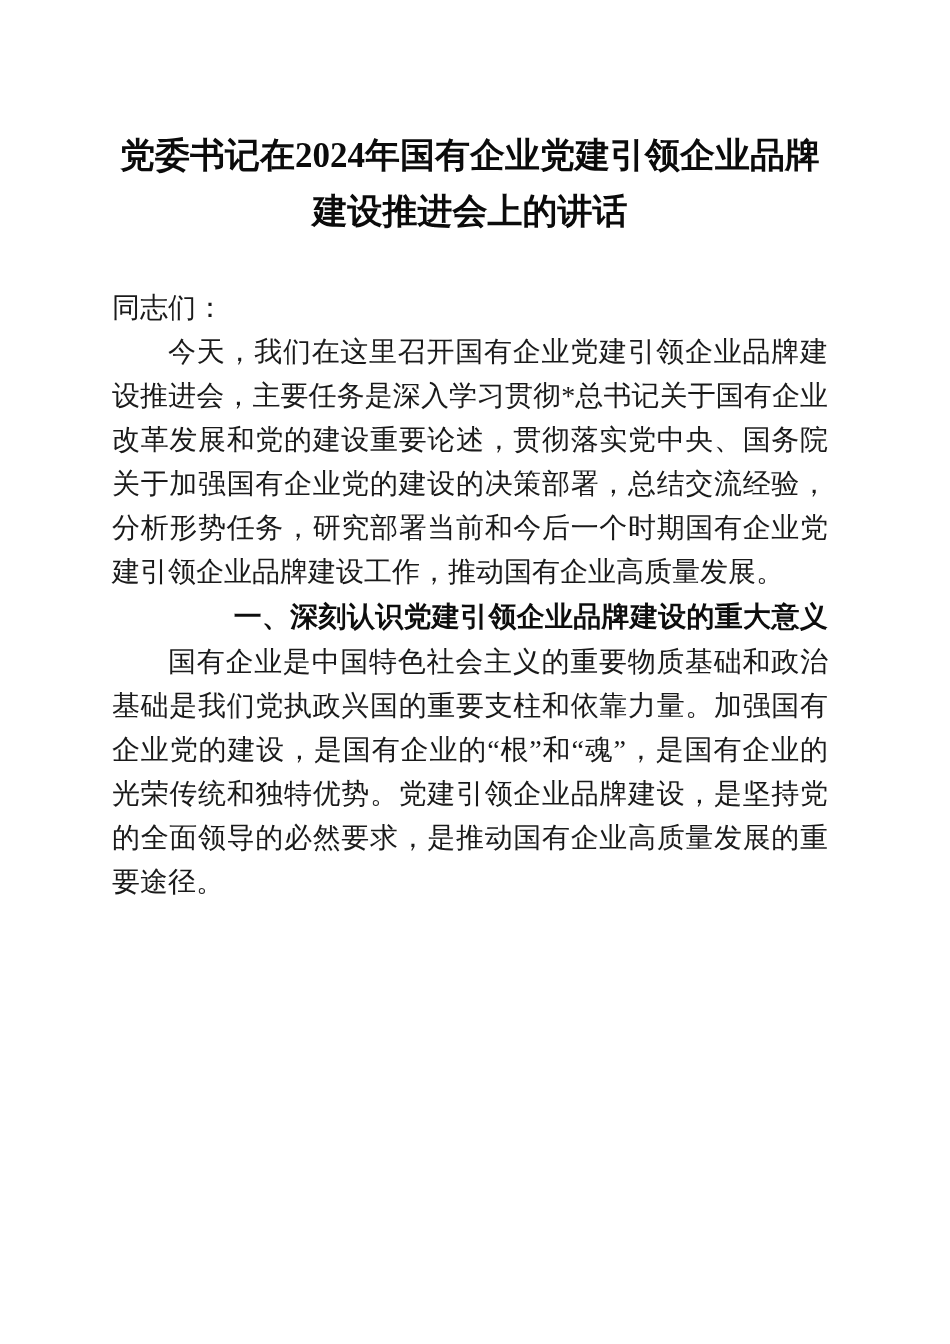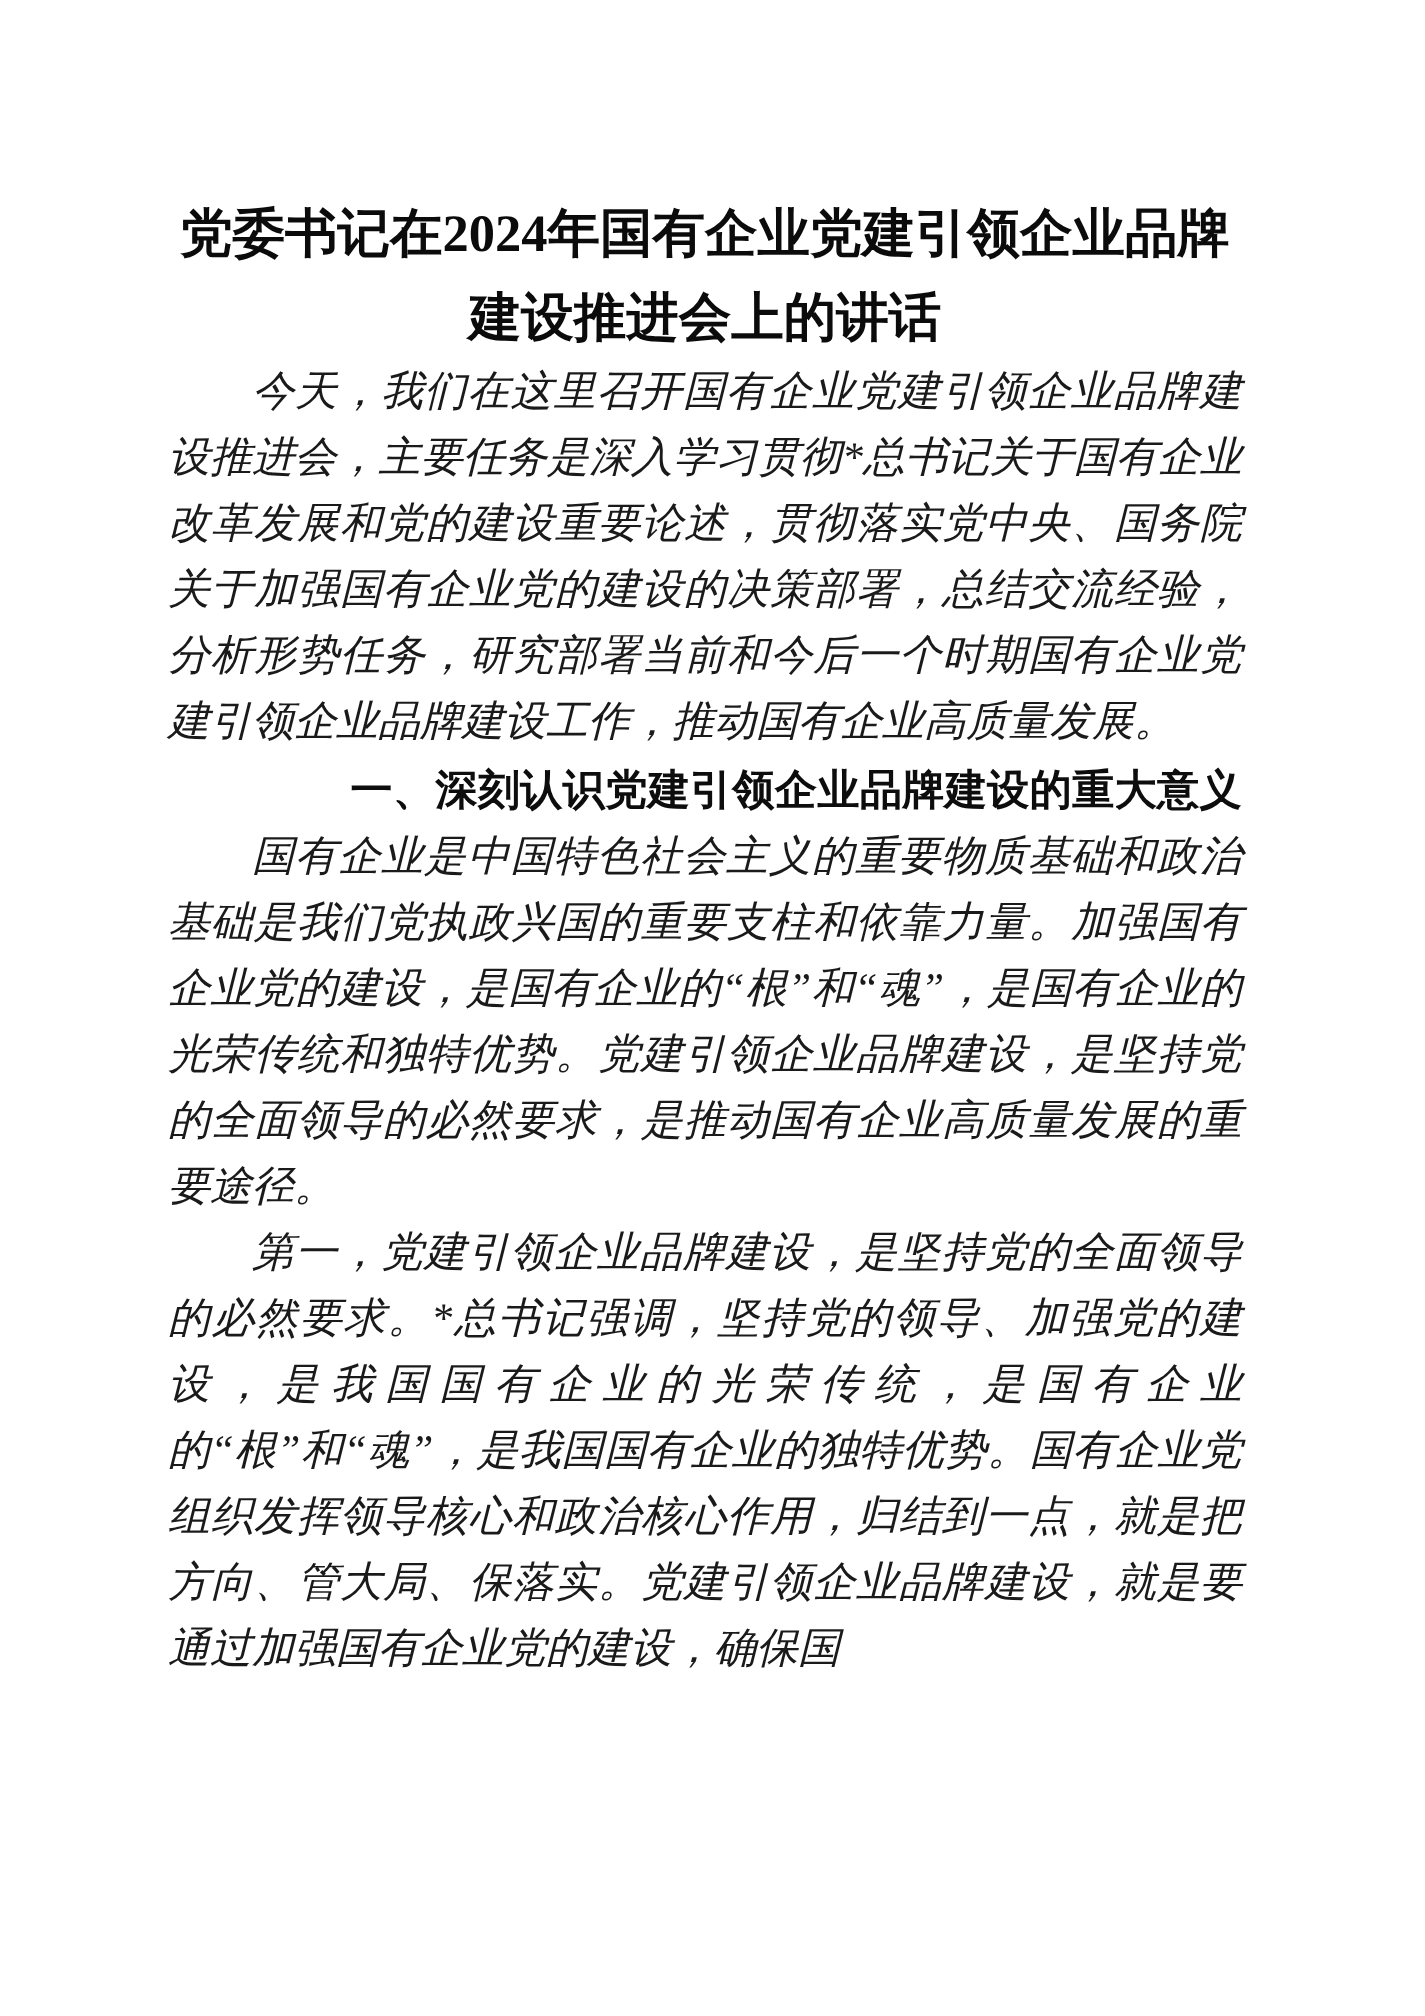--- a/index.html
+++ b/index.html
@@ -54,21 +54,20 @@
     margin: 0;
     padding: 0;
     text-indent: 56px;
     font-family: "Liberation Serif", "DejaVu Serif", serif;
     font-size: 28px;
     line-height: 44px;
     text-align: justify;
     text-align-last: left;
     color: #1a1a1a;
     word-break: break-all;
-    font-style: italic;
   }
   .section-heading {
     margin: 0;
     padding: 0;
     text-indent: 56px;
     font-family: "Liberation Sans", "DejaVu Sans", sans-serif;
     font-weight: bold;
     font-size: 28px;
     line-height: 46px;
     text-align: right;
@@ -77,23 +76,23 @@
   }
 </style>
 </head>
 <body>
 
 <div class="page">
   <div class="content">
 
     <h1 class="doc-title">党委书记在2024年国有企业党建引领企业品牌建设推进会上的讲话</h1>
 
+    <p class="salutation">同志们：</p>
 
     <p class="body-para">今天，我们在这里召开国有企业党建引领企业品牌建设推进会，主要任务是深入学习贯彻*总书记关于国有企业改革发展和党的建设重要论述，贯彻落实党中央、国务院关于加强国有企业党的建设的决策部署，总结交流经验，分析形势任务，研究部署当前和今后一个时期国有企业党建引领企业品牌建设工作，推动国有企业高质量发展。</p>
 
     <h2 class="section-heading">一、深刻认识党建引领企业品牌建设的重大意义</h2>
 
     <p class="body-para">国有企业是中国特色社会主义的重要物质基础和政治基础是我们党执政兴国的重要支柱和依靠力量。加强国有企业党的建设，是国有企业的“根”和“魂”，是国有企业的光荣传统和独特优势。党建引领企业品牌建设，是坚持党的全面领导的必然要求，是推动国有企业高质量发展的重要途径。</p>
 
-    <p class="body-para">第一，党建引领企业品牌建设，是坚持党的全面领导的必然要求。*总书记强调，坚持党的领导、加强党的建设，是我国国有企业的光荣传统，是国有企业的“根”和“魂”，是我国国有企业的独特优势。国有企业党组织发挥领导核心和政治核心作用，归结到一点，就是把方向、管大局、保落实。党建引领企业品牌建设，就是要通过加强国有企业党的建设，确保国</p>
 
   </div>
 </div>
 
 </body></html>

